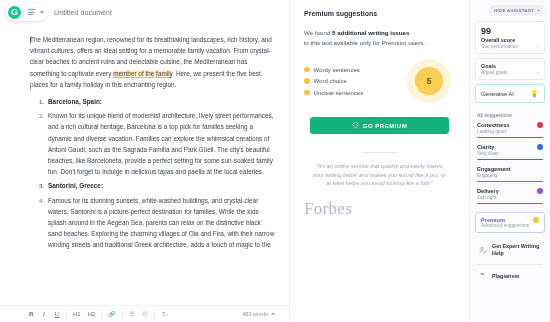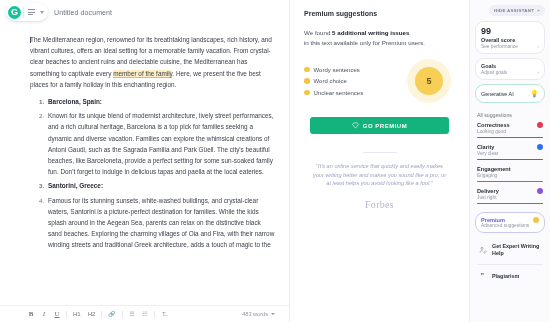--- a/index.html
+++ b/index.html
@@ -132,42 +132,42 @@
     height:17px; border-radius:3px; border:none;
     margin: 0 6px 18px 6px;
     cursor:pointer;
   }
   .pm-divider { width:34px; height:1px; background:#e6e8ef; margin:0 auto 9px auto; }
   .pm-quote {
     font-size:5.6px; line-height:8.6px; font-style:italic;
     color:#9ca3c4; text-align:center; padding: 0 6px; margin-bottom:11px;
   }
   .pm-forbes {
-    text-align:center; font-family:"Liberation Serif", serif;
-    font-size:10px; color:#b3b8cf; letter-spacing:.3px;
+    text-align:left; font-family:"Liberation Serif", serif;
+    font-size:17px; color:#b3b8cf; letter-spacing:.3px;
   }
 
   
   .side-col {
     width: 80px; height:322px;
     background:#fbfbfd;
     padding: 5px 5px 0 5px;
     display:flex; flex-direction:column;
     overflow:hidden;
   }
   .hide-assistant {
     align-self:flex-end;
     background:#eef0f6; color:#7a8096;
     font-size:4.4px; letter-spacing:.3px; font-weight:bold;
     border-radius:7px; padding:3px 5px;
     display:flex; align-items:center; gap:3px;
     margin-bottom:5px; cursor:pointer;
   }
   .card {
-    background:#fff; border:1px solid #e8eaf1; border-radius:9px;
+    background:#fff; border:1px solid #e8eaf1; border-radius:3px;
     padding:4px 5px; margin-bottom:4px;
   }
   .score-big { font-size:9px; font-weight:bold; color:#1f2430; line-height:11px;}
   .card-label { font-size:5.4px; font-weight:bold; color:#2b303b; }
   .card-sub { font-size:4.8px; color:#9096a4; display:flex; align-items:center; }
   .chev { margin-left:auto; color:#b3b8c6; font-size:5px; }
   .card.gen-ai {
     border:1px solid #b9e6d6; background:#fff;
     display:flex; align-items:center; padding:5px;
   }

